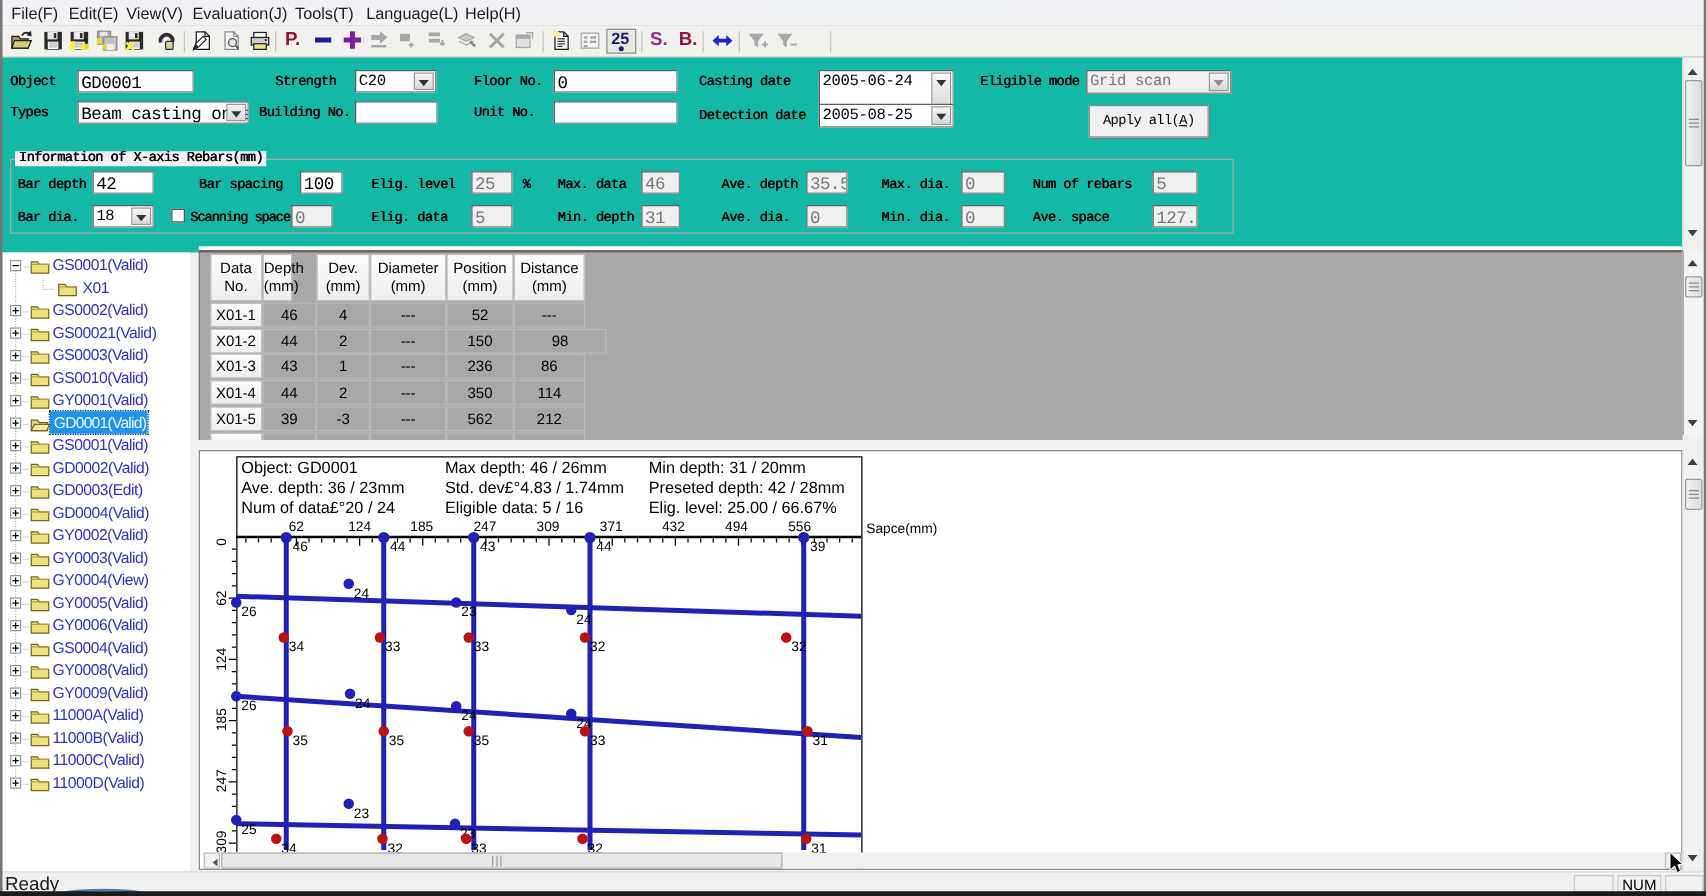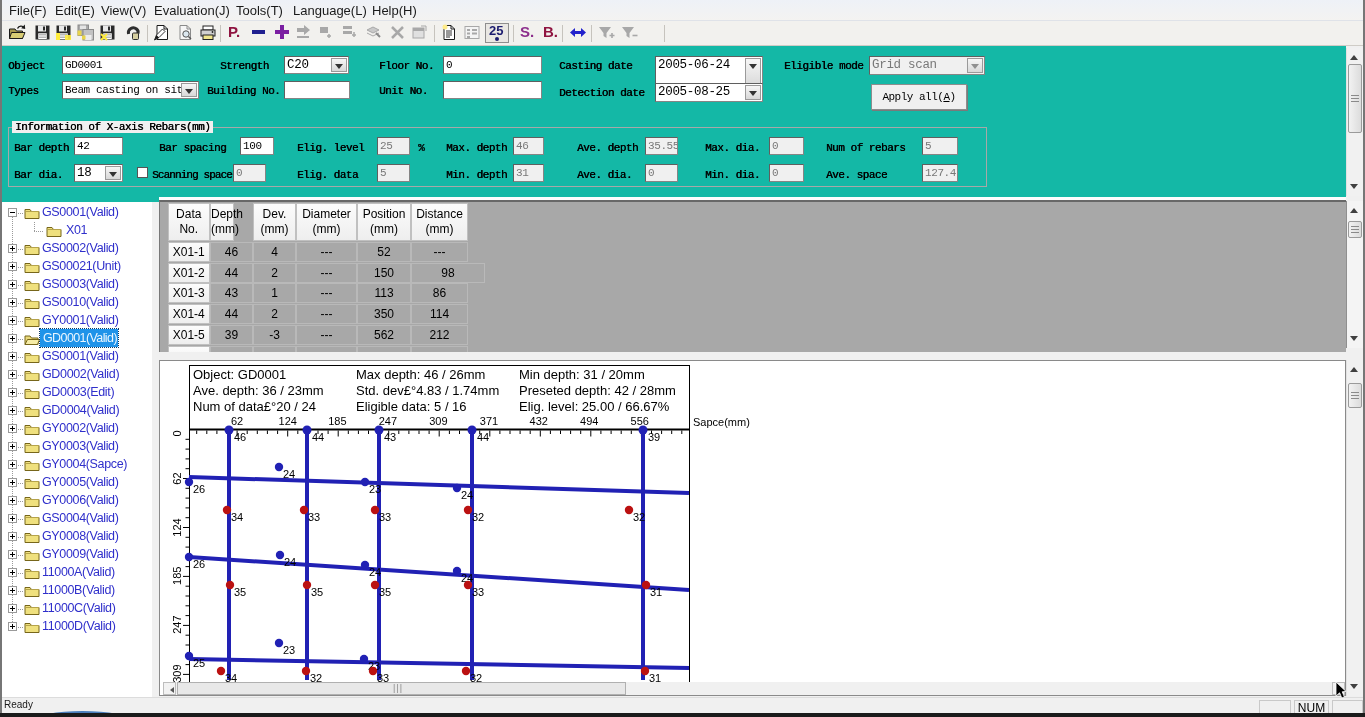--- a/index.html
+++ b/index.html
@@ -1,20 +1,20 @@
 <!DOCTYPE html>
 <html><head>
 <meta charset="utf-8">
 <style>
   * { margin:0; padding:0; box-sizing:border-box; }
   html,body { width:1365px; height:717px; overflow:hidden; }
   body { position:relative; background:#f0f0f0; font-family:"Liberation Sans",sans-serif; }
   .abs { position:absolute; }
   .lbl { position:absolute; font-family:"Liberation Mono",monospace; font-size:11px; letter-spacing:-0.5px; color:#000; white-space:nowrap; text-shadow:0.4px 0 0 #000; }
-  .inp { position:absolute; background:#fff; border:1px solid #858585; border-top-color:#5f5f5f; border-left-color:#5f5f5f; font-family:"Liberation Mono",monospace; font-size:11px; letter-spacing:-0.4px; color:#000; padding:2px 0 0 2px; white-space:nowrap; overflow:hidden; }
+  .inp { position:absolute; background:#fff; border:1px solid #858585; border-top-color:#5f5f5f; border-left-color:#5f5f5f; font-family:"Liberation Mono",monospace; font-size:14px; letter-spacing:-0.4px; color:#000; padding:2px 0 0 2px; white-space:nowrap; overflow:hidden; }
   .dis  { background:#f0f0f0; color:#787878; }
   .big { font-size:12.5px; letter-spacing:-0.3px; padding-top:1px; }
   .combtn { position:absolute; top:1px; bottom:1px; right:1px; width:16px; background:linear-gradient(#f6f6f6,#d8d8d8); border:1px solid #9a9a9a; }
   .combtn:after { content:""; position:absolute; left:3px; top:5px; border:4px solid transparent; border-top:5px solid #333; }
   .combtn.g:after { border-top-color:#909090; }
   .titem { position:absolute; font-size:12.5px; letter-spacing:-0.35px; color:#2f2fcb; white-space:nowrap; }
   .pbox { position:absolute; width:9px; height:9px; background:#fff; border:1px solid #9a9a9a; }
   .pbox:before { content:""; position:absolute; left:1px; top:3px; width:5px; height:1px; background:#000; }
   .pbox.plus:after { content:""; position:absolute; left:3px; top:1px; width:1px; height:5px; background:#000; }
   .vdot { position:absolute; width:1px; background-image:linear-gradient(#9a9a9a 50%, transparent 50%); background-size:1px 2px; }
@@ -198,21 +198,21 @@
 <div class="abs" style="left:871px;top:38px;width:96px;height:26px;background:#f0f0f0;border:1px solid #8d8d8d;box-shadow:1px 1px 0 #7a7a7a;text-align:center;font-family:'Liberation Mono',monospace;font-size:11px;letter-spacing:-0.5px;padding-top:6px">Apply all(<u>A</u>)</div>
 <div class="abs" style="left:8px;top:81px;width:979px;height:60px;border:1px solid #a8a8a8"></div>
 <span class="lbl" style="left:12px;top:75px;background:#f0f0f0;padding:0 3px">Information of X-axis Rebars(mm)</span>
 <span class="lbl" style="left:14px;top:96px">Bar depth</span>
 <div class="inp" style="left:74px;top:91px;width:49px;height:18px">42</div>
 <span class="lbl" style="left:159px;top:96px">Bar spacing</span>
 <div class="inp" style="left:240px;top:91px;width:34px;height:18px">100</div>
 <span class="lbl" style="left:297px;top:96px">Elig. level</span>
 <div class="inp dis" style="left:377px;top:91px;width:33px;height:18px">25</div>
 <span class="lbl" style="left:418px;top:96px">%</span>
-<span class="lbl" style="left:446px;top:96px">Max. depth</span>
+<span class="lbl" style="left:446px;top:96px">Max. data</span>
 <div class="inp dis" style="left:513px;top:91px;width:31px;height:18px">46</div>
 <span class="lbl" style="left:577px;top:96px">Ave. depth</span>
 <div class="inp dis" style="left:645px;top:91px;width:33px;height:18px">35.55</div>
 <span class="lbl" style="left:705px;top:96px">Max. dia.</span>
 <div class="inp dis" style="left:769px;top:91px;width:35px;height:18px">0</div>
 <span class="lbl" style="left:826px;top:96px">Num of rebars</span>
 <div class="inp dis" style="left:922px;top:91px;width:36px;height:18px">5</div>
 <span class="lbl" style="left:14px;top:123px">Bar dia.</span>
 <div class="inp big" style="left:74px;top:118px;width:49px;height:18px">18<div class="combtn"></div></div>
 <div class="abs" style="left:137px;top:121px;width:11px;height:11px;background:#fff;border:1px solid #555"></div>
@@ -251,21 +251,21 @@
       <path d="M1 2.5 L6 2.5 L7.5 4.5 L15 4.5 L15 11.5 L1 11.5 Z" fill="#efe07e" stroke="#77661a"></path>
       <path d="M1 4.5 L15 4.5" stroke="#b5a34a"></path>
     </svg>
 <span class="titem" style="left:40px;top:39px">GS0002(Valid)</span>
 <div class="hdot" style="left:16px;top:65px;width:6px"></div>
 <div class="pbox plus" style="left:6px;top:60px"></div>
 <svg class="abs" style="left:22px;top:59px" width="16" height="13" viewBox="0 0 16 13">
       <path d="M1 2.5 L6 2.5 L7.5 4.5 L15 4.5 L15 11.5 L1 11.5 Z" fill="#efe07e" stroke="#77661a"></path>
       <path d="M1 4.5 L15 4.5" stroke="#b5a34a"></path>
     </svg>
-<span class="titem" style="left:40px;top:57px">GS00021(Unit)</span>
+<span class="titem" style="left:40px;top:57px">GS00021(Valid)</span>
 <div class="hdot" style="left:16px;top:83px;width:6px"></div>
 <div class="pbox plus" style="left:6px;top:78px"></div>
 <svg class="abs" style="left:22px;top:77px" width="16" height="13" viewBox="0 0 16 13">
       <path d="M1 2.5 L6 2.5 L7.5 4.5 L15 4.5 L15 11.5 L1 11.5 Z" fill="#efe07e" stroke="#77661a"></path>
       <path d="M1 4.5 L15 4.5" stroke="#b5a34a"></path>
     </svg>
 <span class="titem" style="left:40px;top:75px">GS0003(Valid)</span>
 <div class="hdot" style="left:16px;top:101px;width:6px"></div>
 <div class="pbox plus" style="left:6px;top:96px"></div>
 <svg class="abs" style="left:22px;top:95px" width="16" height="13" viewBox="0 0 16 13">
@@ -329,21 +329,21 @@
       <path d="M1 2.5 L6 2.5 L7.5 4.5 L15 4.5 L15 11.5 L1 11.5 Z" fill="#efe07e" stroke="#77661a"></path>
       <path d="M1 4.5 L15 4.5" stroke="#b5a34a"></path>
     </svg>
 <span class="titem" style="left:40px;top:237px">GY0003(Valid)</span>
 <div class="hdot" style="left:16px;top:263px;width:6px"></div>
 <div class="pbox plus" style="left:6px;top:258px"></div>
 <svg class="abs" style="left:22px;top:257px" width="16" height="13" viewBox="0 0 16 13">
       <path d="M1 2.5 L6 2.5 L7.5 4.5 L15 4.5 L15 11.5 L1 11.5 Z" fill="#efe07e" stroke="#77661a"></path>
       <path d="M1 4.5 L15 4.5" stroke="#b5a34a"></path>
     </svg>
-<span class="titem" style="left:40px;top:255px">GY0004(Sapce)</span>
+<span class="titem" style="left:40px;top:255px">GY0004(View)</span>
 <div class="hdot" style="left:16px;top:281px;width:6px"></div>
 <div class="pbox plus" style="left:6px;top:276px"></div>
 <svg class="abs" style="left:22px;top:275px" width="16" height="13" viewBox="0 0 16 13">
       <path d="M1 2.5 L6 2.5 L7.5 4.5 L15 4.5 L15 11.5 L1 11.5 Z" fill="#efe07e" stroke="#77661a"></path>
       <path d="M1 4.5 L15 4.5" stroke="#b5a34a"></path>
     </svg>
 <span class="titem" style="left:40px;top:273px">GY0005(Valid)</span>
 <div class="hdot" style="left:16px;top:299px;width:6px"></div>
 <div class="pbox plus" style="left:6px;top:294px"></div>
 <svg class="abs" style="left:22px;top:293px" width="16" height="13" viewBox="0 0 16 13">
@@ -418,21 +418,21 @@
 <div class="hcell" style="left:7.5px;top:60.7px;width:42.5px;height:20px;line-height:19px;padding-top:0;">X01-2</div>
 <div class="dcell" style="left:50px;top:60.7px;width:43px;height:20px;">44</div>
 <div class="dcell" style="left:93px;top:60.7px;width:43px;height:20px;">2</div>
 <div class="dcell" style="left:136px;top:60.7px;width:61px;height:20px;">---</div>
 <div class="dcell" style="left:197px;top:60.7px;width:54px;height:20px;">150</div>
 <div class="dcell" style="left:251px;top:60.7px;width:74px;height:20px;">98</div>
 <div class="hcell" style="left:7.5px;top:81.4px;width:42.5px;height:20px;line-height:19px;padding-top:0;">X01-3</div>
 <div class="dcell" style="left:50px;top:81.4px;width:43px;height:20px;">43</div>
 <div class="dcell" style="left:93px;top:81.4px;width:43px;height:20px;">1</div>
 <div class="dcell" style="left:136px;top:81.4px;width:61px;height:20px;">---</div>
-<div class="dcell" style="left:197px;top:81.4px;width:54px;height:20px;">113</div>
+<div class="dcell" style="left:197px;top:81.4px;width:54px;height:20px;">236</div>
 <div class="dcell" style="left:251px;top:81.4px;width:57px;height:20px;">86</div>
 <div class="hcell" style="left:7.5px;top:102.1px;width:42.5px;height:20px;line-height:19px;padding-top:0;">X01-4</div>
 <div class="dcell" style="left:50px;top:102.1px;width:43px;height:20px;">44</div>
 <div class="dcell" style="left:93px;top:102.1px;width:43px;height:20px;">2</div>
 <div class="dcell" style="left:136px;top:102.1px;width:61px;height:20px;">---</div>
 <div class="dcell" style="left:197px;top:102.1px;width:54px;height:20px;">350</div>
 <div class="dcell" style="left:251px;top:102.1px;width:57px;height:20px;">114</div>
 <div class="hcell" style="left:7.5px;top:122.8px;width:42.5px;height:20px;line-height:19px;padding-top:0;">X01-5</div>
 <div class="dcell" style="left:50px;top:122.8px;width:43px;height:20px;">39</div>
 <div class="dcell" style="left:93px;top:122.8px;width:43px;height:20px;">-3</div>
@@ -571,20 +571,20 @@
 <div class="abs" style="left:1351px;top:229px;width:8px;height:1px;background:#8a8a8a"></div>
 <div class="abs" style="left:1351px;top:232px;width:8px;height:1px;background:#8a8a8a"></div>
 <div class="abs" style="left:1346px;top:360px;width:17px;height:336px;background:#f1f1f1;border-left:1px solid #e2e2e2"></div>
 <div class="sarr" style="left:1350px;top:367px;border:4.5px solid transparent;border-bottom:5px solid #404040;border-top:none"></div>
 <div class="sarr" style="left:1350px;top:684px;border:4.5px solid transparent;border-top:5px solid #404040;border-bottom:none"></div>
 <div class="sbthumb" style="left:1347.5px;top:383px;width:14px;height:25px"></div>
 <div class="abs" style="left:1351px;top:392px;width:8px;height:1px;background:#8a8a8a"></div>
 <div class="abs" style="left:1351px;top:395px;width:8px;height:1px;background:#8a8a8a"></div>
 <div class="abs" style="left:1351px;top:398px;width:8px;height:1px;background:#8a8a8a"></div>
 <div class="abs" style="left:0;top:697px;width:1365px;height:17px;background:#f0f0f0;border-top:1px solid #dcdcdc">
-<span class="abs" style="left:4px;top:1px;font-size:10px;color:#1a1a1a">Ready</span>
+<span class="abs" style="left:4px;top:1px;font-size:15px;color:#1a1a1a">Ready</span>
 <div class="spane" style="left:1259px;width:32px"></div>
 <div class="spane" style="left:1294px;width:35px">NUM</div>
 <div class="spane" style="left:1332px;width:31px"></div>
 <div class="abs" style="left:35px;top:13px;width:95px;height:18px;border:2px solid #4a7ebb;border-radius:50%;background:#e8f1fb"></div>
 </div>
 <svg class="abs" style="left:1335px;top:681px;z-index:60" width="12" height="19" viewBox="0 0 12 19">
     <path d="M1 1 L1 15 L4.6 11.8 L6.8 17 L9.4 15.9 L7.2 10.8 L11 10.4 Z" fill="#000" stroke="#fff" stroke-width="0.8"></path>
   </svg>
 </body></html>

